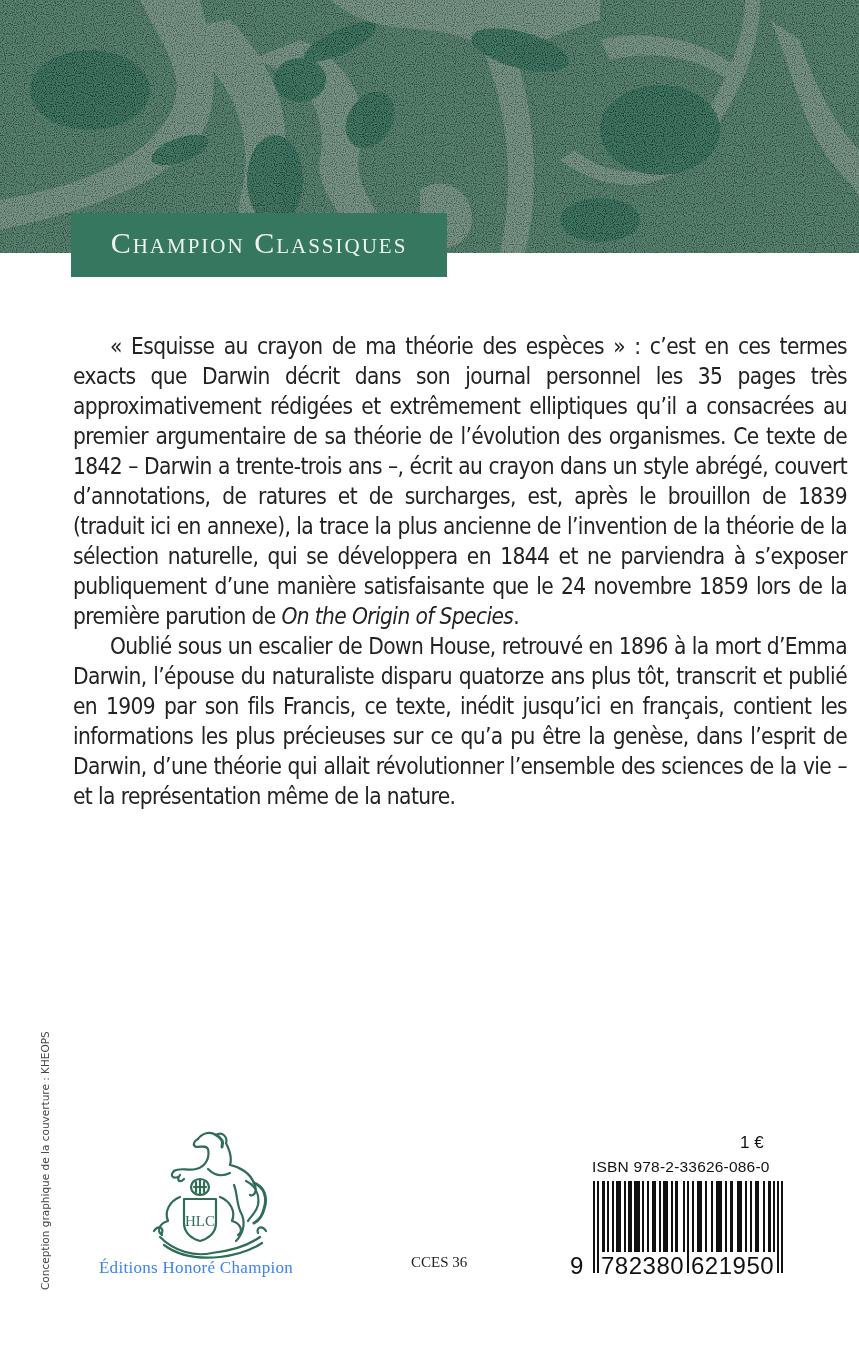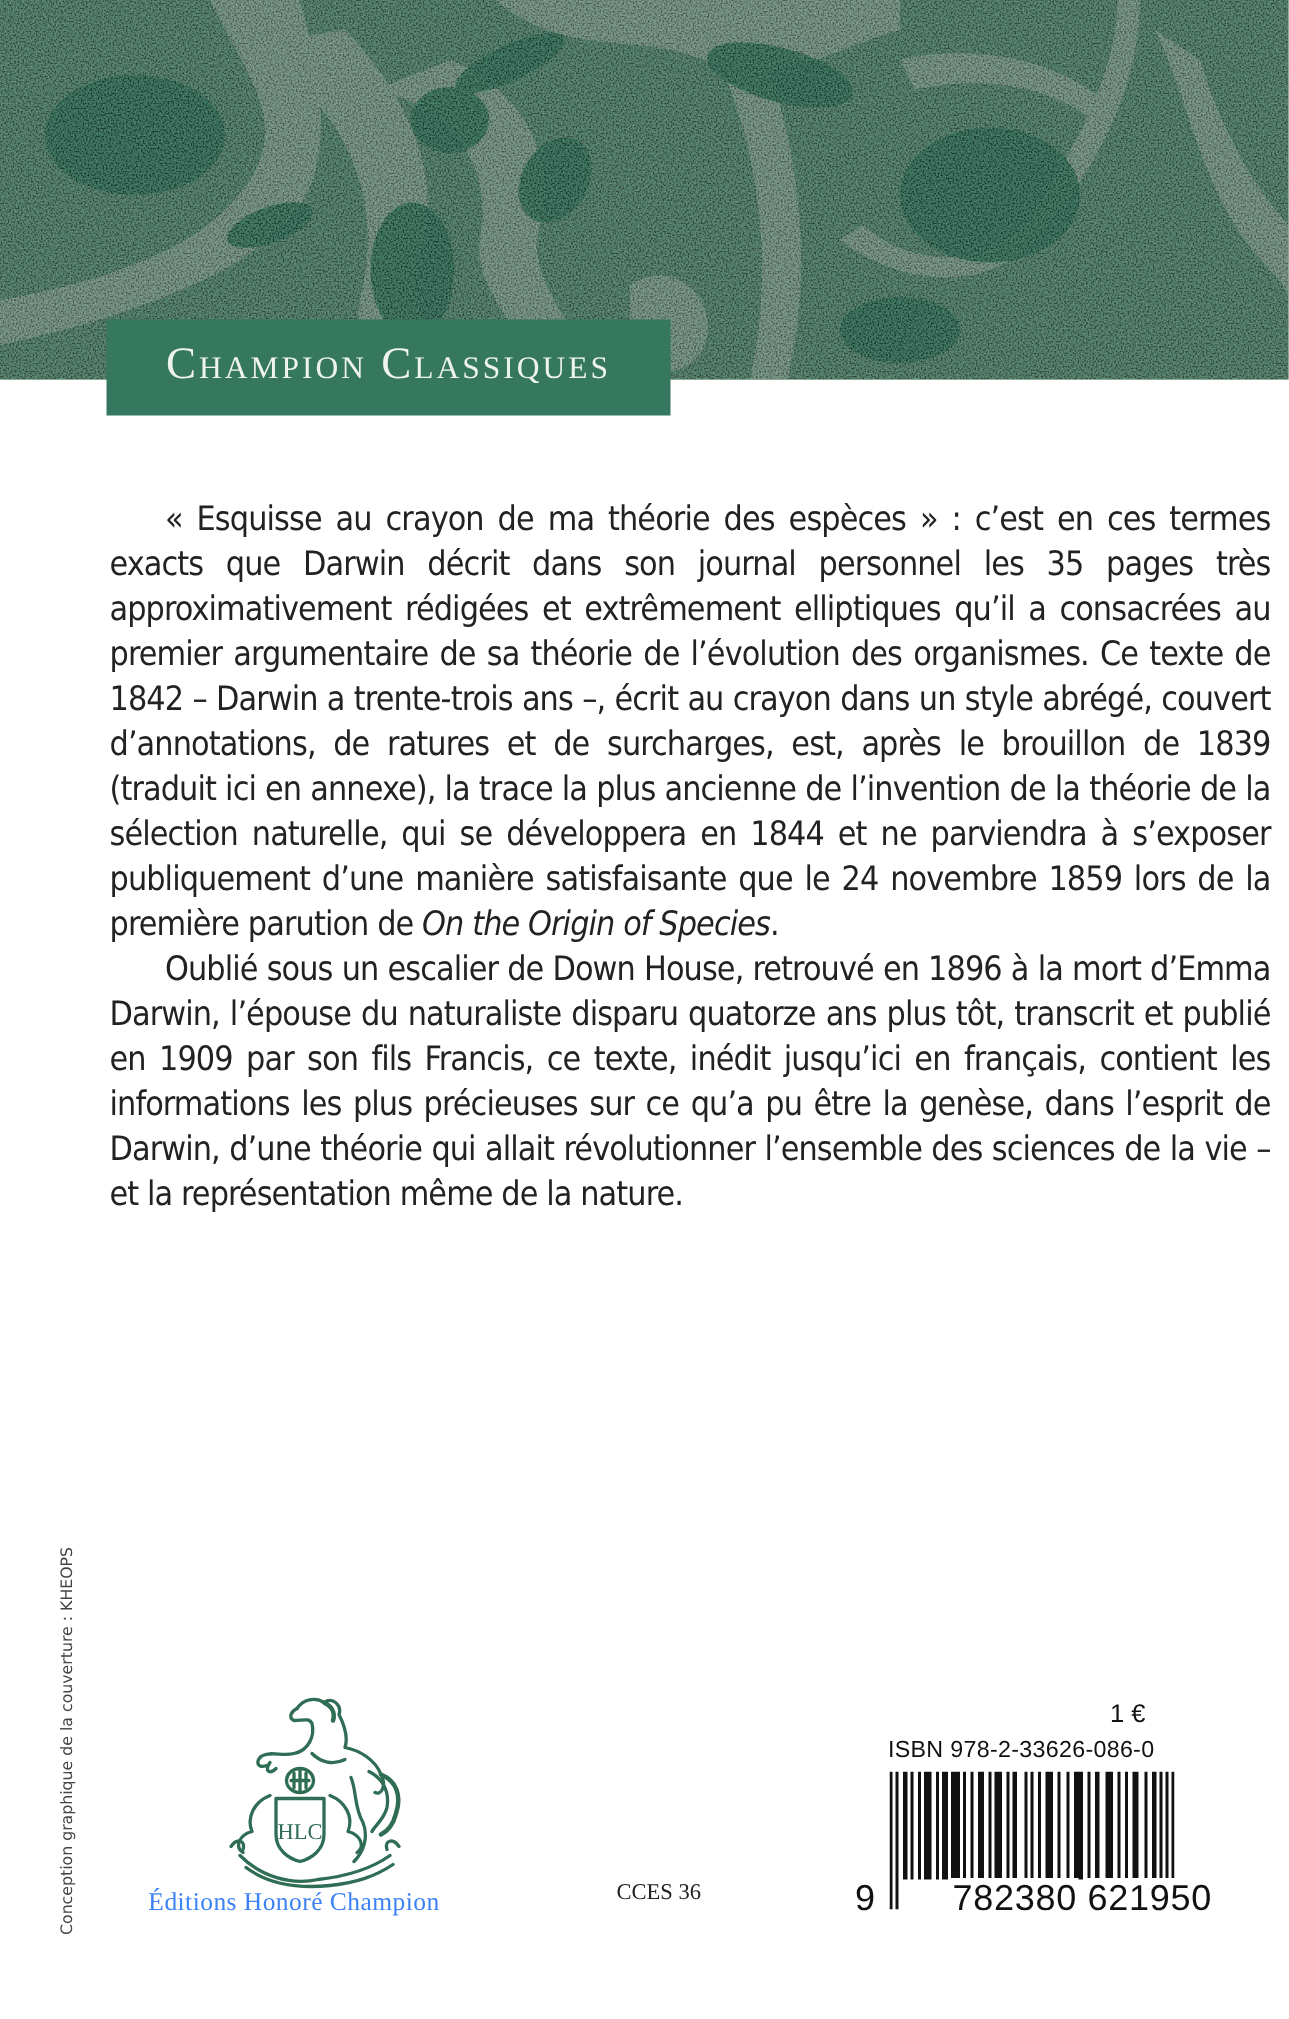--- a/index.html
+++ b/index.html
@@ -49,21 +49,21 @@
       position:absolute; left:592px; top:1158px; font-family:"Liberation Sans", sans-serif;
       font-size:15.5px; color:#111; white-space:nowrap; letter-spacing:0.2px;
     }
     .barcode { position:absolute; left:593px; top:1181px; width:190px; height:92px; }
     .bc-lead {
       position:absolute; left:570px; top:1252px; font-family:"Liberation Sans", sans-serif;
       font-size:24px; color:#111;
     }
     .bc-digits {
       position:absolute; font-family:"Liberation Sans", sans-serif; font-size:24px;
-      color:#111; background:#fff; top:1252px; padding:0 1px; letter-spacing:0.5px;margin-left:34px;
+      color:#111; background:#fff; top:1252px; padding:0 1px; letter-spacing:0.5px;
     }
   </style>
 </head>
 <body>
 
 <div class="marble">
   <svg viewBox="0 0 859 253" preserveAspectRatio="none">
     <defs>
       <filter id="grain" x="0" y="0" width="100%" height="100%">
         <feTurbulence type="fractalNoise" baseFrequency="0.9" numOctaves="1" seed="3" result="n"></feTurbulence>

